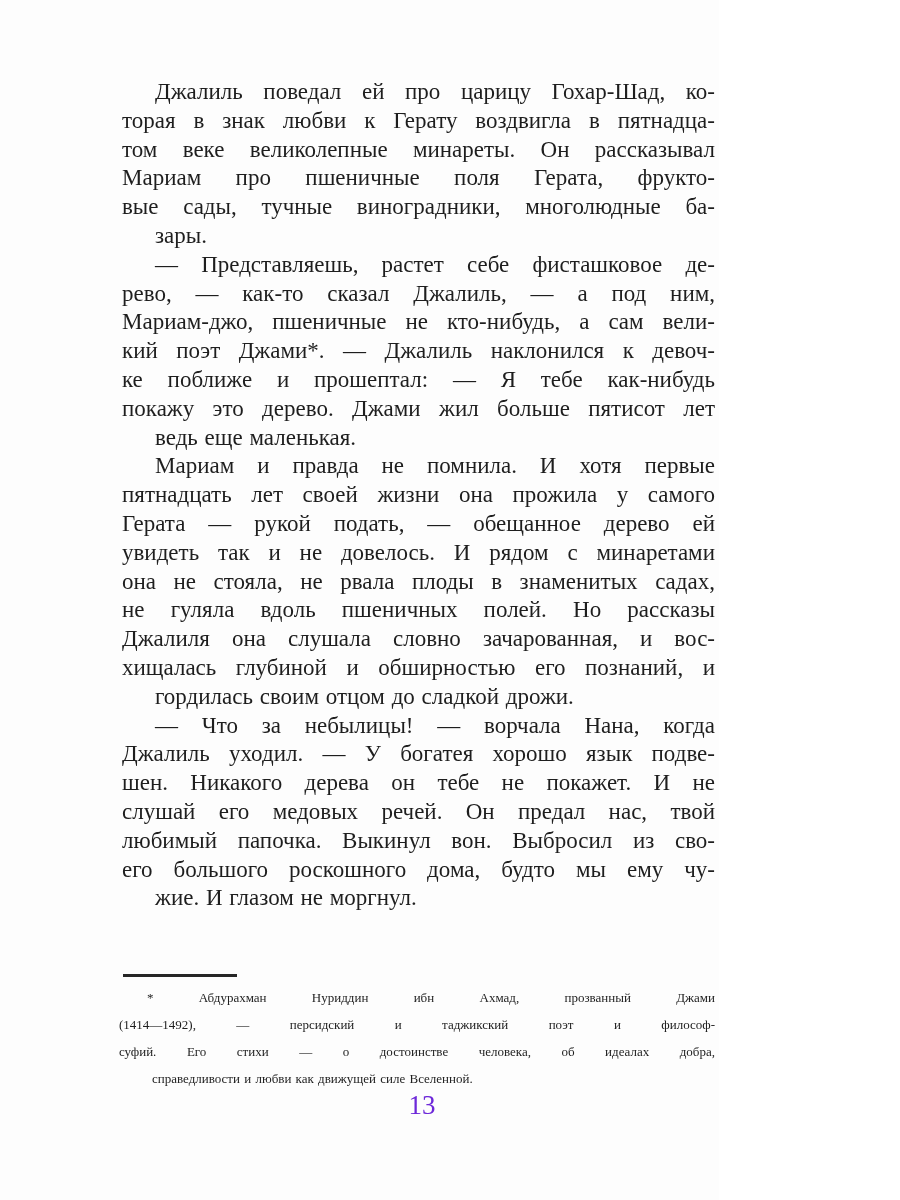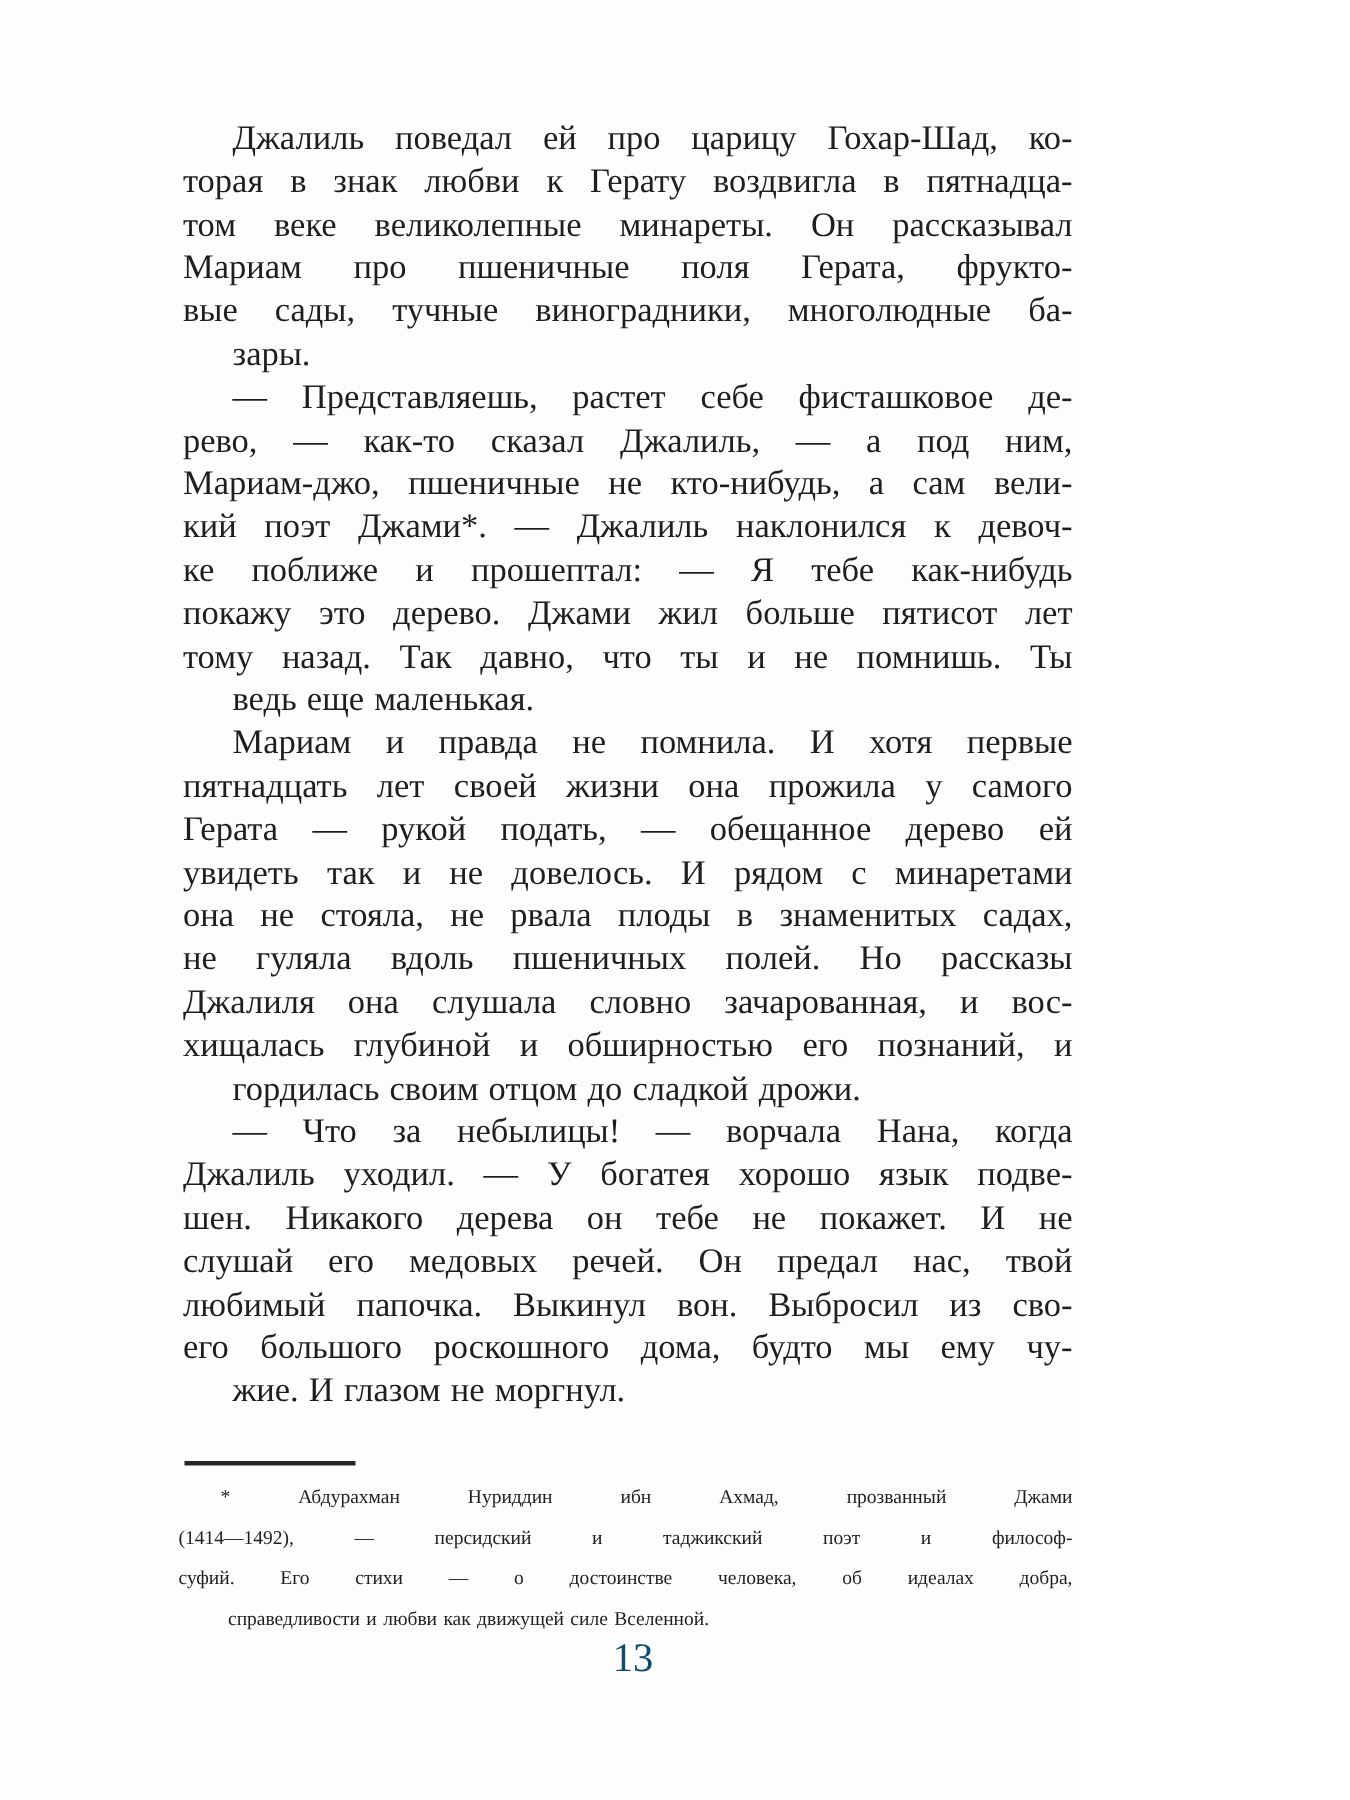--- a/index.html
+++ b/index.html
@@ -56,21 +56,21 @@
   .footnote .line.first { padding-left: 28px; }
   
   .page-number {
     position: absolute;
     left: 122px;
     top: 1090px;
     width: 600px;
     text-align: center;
     font-size: 27px;
     line-height: 30px;
-    color: #0c4a6e;
+    color: #6d28d9;
   }
 </style>
 </head>
 <body>
 
 <div class="scan-page">
   <main class="text-block" id="text-block">
       <div class="paragraph">
         <div class="line first">Джалиль поведал ей про царицу Гохар-Шад, ко-</div>
         <div class="line">торая в знак любви к Герату воздвигла в пятнадца-</div>
@@ -79,21 +79,20 @@
         <div class="line">вые сады, тучные виноградники, многолюдные ба-</div>
         <div class="line final">зары.</div>
       </div>
       <div class="paragraph">
         <div class="line first">— Представляешь, растет себе фисташковое де-</div>
         <div class="line">рево, — как-то сказал Джалиль, — а под ним,</div>
         <div class="line">Мариам-джо, пшеничные не кто-нибудь, а сам вели-</div>
         <div class="line">кий поэт Джами*. — Джалиль наклонился к девоч-</div>
         <div class="line">ке поближе и прошептал: — Я тебе как-нибудь</div>
         <div class="line">покажу это дерево. Джами жил больше пятисот лет</div>
-        <div class="line">тому назад. Так давно, что ты и не помнишь. Ты</div>
         <div class="line final">ведь еще маленькая.</div>
       </div>
       <div class="paragraph">
         <div class="line first">Мариам и правда не помнила. И хотя первые</div>
         <div class="line">пятнадцать лет своей жизни она прожила у самого</div>
         <div class="line">Герата — рукой подать, — обещанное дерево ей</div>
         <div class="line">увидеть так и не довелось. И рядом с минаретами</div>
         <div class="line">она не стояла, не рвала плоды в знаменитых садах,</div>
         <div class="line">не гуляла вдоль пшеничных полей. Но рассказы</div>
         <div class="line">Джалиля она слушала словно зачарованная, и вос-</div>

